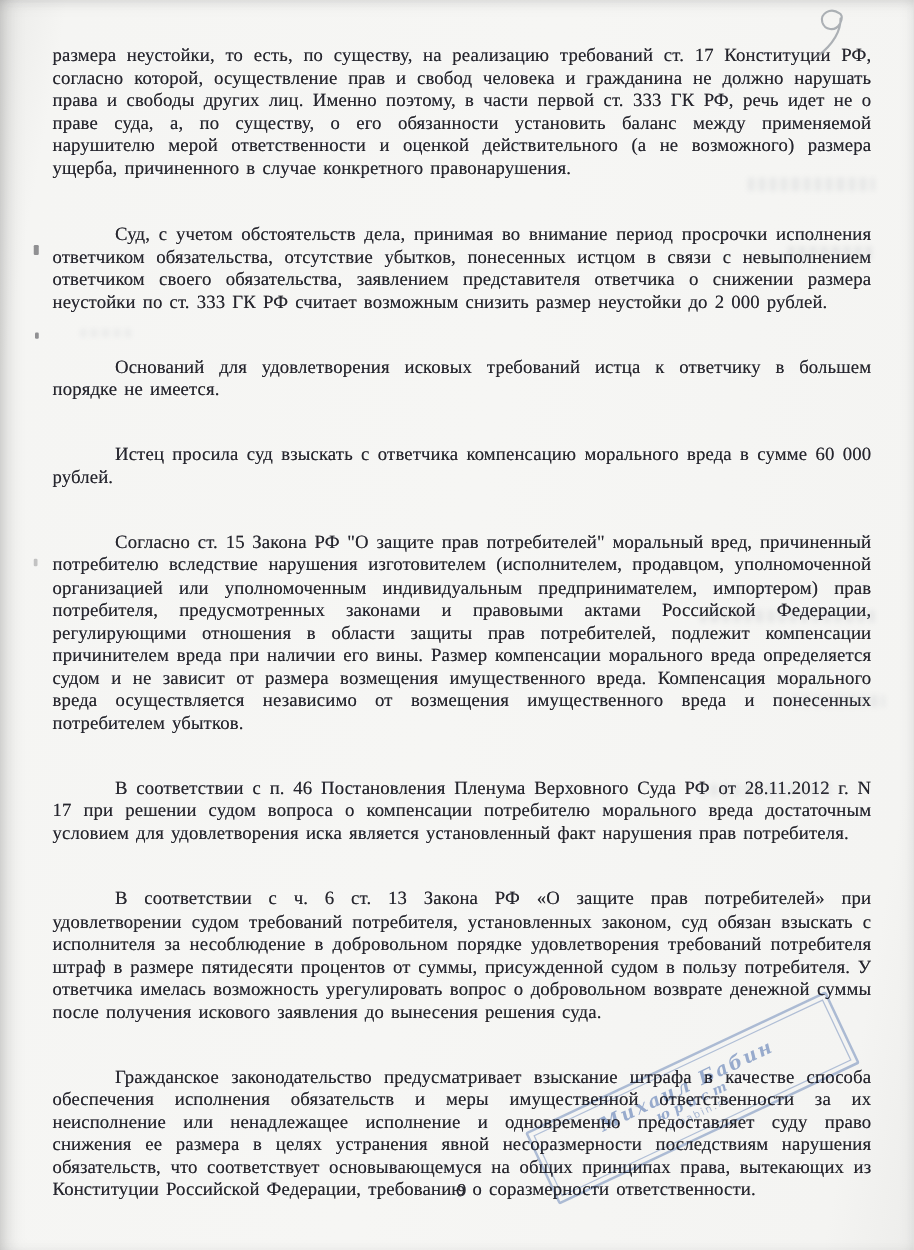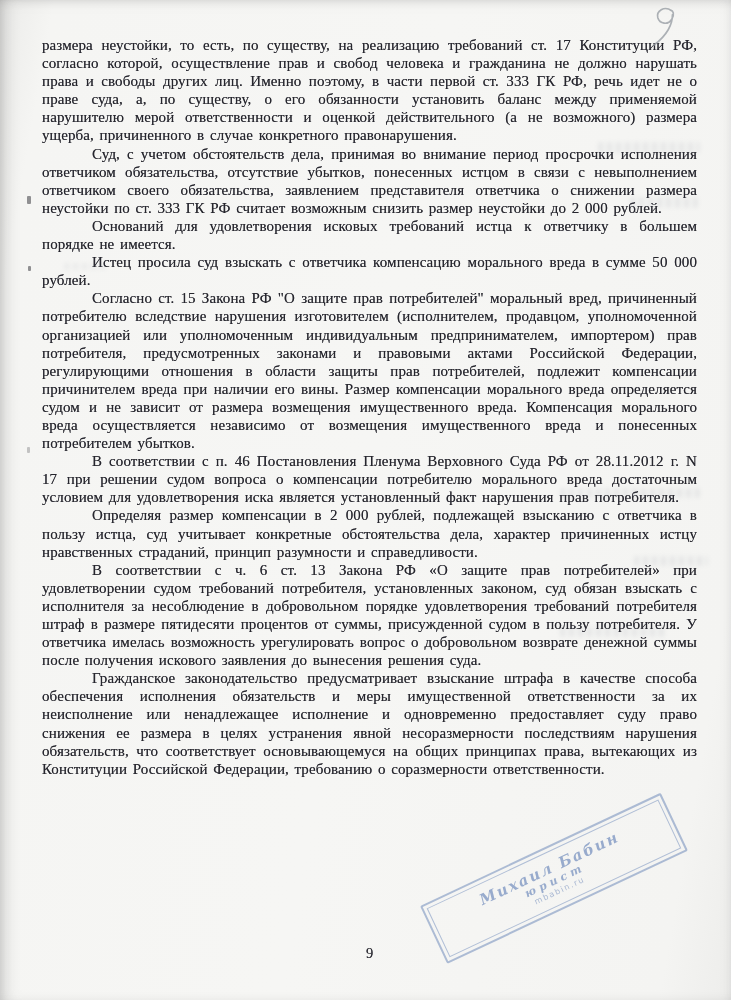--- a/index.html
+++ b/index.html
@@ -14,21 +14,21 @@
   }
   .content{
     position:absolute;left:42px;top:36px;width:655px;
     color:#26262e;
     font-size:15px;line-height:18.1px;
     text-align:justify;
     letter-spacing:.1px;word-spacing:.12em;
     text-shadow:0 0 .45px rgba(38,38,46,.65);
   }
   .content p{margin:0;}
-  .content p.indent{text-indent:50px;}
+  .content p.indent{text-indent:50px;margin-top:34px;}
   .page-number{
     position:absolute;left:42px;width:655px;bottom:38px;
     text-align:center;font-size:14.5px;color:#2a2a32;
     text-shadow:0 0 .4px rgba(40,40,48,.6);
   }
   
   .handwritten{
     position:absolute;top:4px;right:52px;width:30px;height:44px;
     opacity:.8;transform:rotate(6deg);
   }
@@ -71,24 +71,23 @@
 </style>
 </head>
 <body>
 
 <div class="page">
 
   <div class="content">
     <p>размера неустойки, то есть, по существу, на реализацию требований ст. 17 Конституции РФ, согласно которой, осуществление прав и свобод человека и гражданина не должно нарушать права и свободы других лиц. Именно поэтому, в части первой ст. 333 ГК РФ, речь идет не о праве суда, а, по существу, о его обязанности установить баланс между применяемой нарушителю мерой ответственности и оценкой действительного (а не возможного) размера ущерба, причиненного в случае конкретного правонарушения.</p>
     <p class="indent">Суд, с учетом обстоятельств дела, принимая во внимание период просрочки исполнения ответчиком обязательства, отсутствие убытков, понесенных истцом в связи с невыполнением ответчиком своего обязательства, заявлением представителя ответчика о снижении размера неустойки по ст. 333 ГК РФ считает возможным снизить размер неустойки до 2 000 рублей.</p>
     <p class="indent">Оснований для удовлетворения исковых требований истца к ответчику в большем порядке не имеется.</p>
-    <p class="indent">Истец просила суд взыскать с ответчика компенсацию морального вреда в сумме 50 000 рублей.</p>
+    <p class="indent">Истец просила суд взыскать с ответчика компенсацию морального вреда в сумме 60 000 рублей.</p>
     <p class="indent">Согласно ст. 15 Закона РФ "О защите прав потребителей" моральный вред, причиненный потребителю вследствие нарушения изготовителем (исполнителем, продавцом, уполномоченной организацией или уполномоченным индивидуальным предпринимателем, импортером) прав потребителя, предусмотренных законами и правовыми актами Российской Федерации, регулирующими отношения в области защиты прав потребителей, подлежит компенсации причинителем вреда при наличии его вины. Размер компенсации морального вреда определяется судом и не зависит от размера возмещения имущественного вреда. Компенсация морального вреда осуществляется независимо от возмещения имущественного вреда и понесенных потребителем убытков.</p>
     <p class="indent">В соответствии с п. 46 Постановления Пленума Верховного Суда РФ от 28.11.2012 г. N 17 при решении судом вопроса о компенсации потребителю морального вреда достаточным условием для удовлетворения иска является установленный факт нарушения прав потребителя.</p>
-    <p class="indent">Определяя размер компенсации в 2 000 рублей, подлежащей взысканию с ответчика в пользу истца, суд учитывает конкретные обстоятельства дела, характер причиненных истцу нравственных страданий, принцип разумности и справедливости.</p>
     <p class="indent">В соответствии с ч. 6 ст. 13 Закона РФ «О защите прав потребителей» при удовлетворении судом требований потребителя, установленных законом, суд обязан взыскать с исполнителя за несоблюдение в добровольном порядке удовлетворения требований потребителя штраф в размере пятидесяти процентов от суммы, присужденной судом в пользу потребителя. У ответчика имелась возможность урегулировать вопрос о добровольном возврате денежной суммы после получения искового заявления до вынесения решения суда.</p>
     <p class="indent">Гражданское законодательство предусматривает взыскание штрафа в качестве способа обеспечения исполнения обязательств и меры имущественной ответственности за их неисполнение или ненадлежащее исполнение и одновременно предоставляет суду право снижения ее размера в целях устранения явной несоразмерности последствиям нарушения обязательств, что соответствует основывающемуся на общих принципах права, вытекающих из Конституции Российской Федерации, требованию о соразмерности ответственности.</p>
   </div>
 
   <div class="page-number">9</div>
 
   <div class="handwritten" aria-label="9">
     <svg width="30" height="44" viewBox="0 0 30 44">
       <path d="M21,6 C13,1.5 5.5,8 8,14.5 C10.5,20.5 19,21 22,14.5 C24.5,8.5 22.5,6 20,5.5 M22.2,10 C23.5,19 19,31 7,42" fill="none" stroke="#9aa0a6" stroke-width="1.7" stroke-linecap="round"></path>
     </svg>

